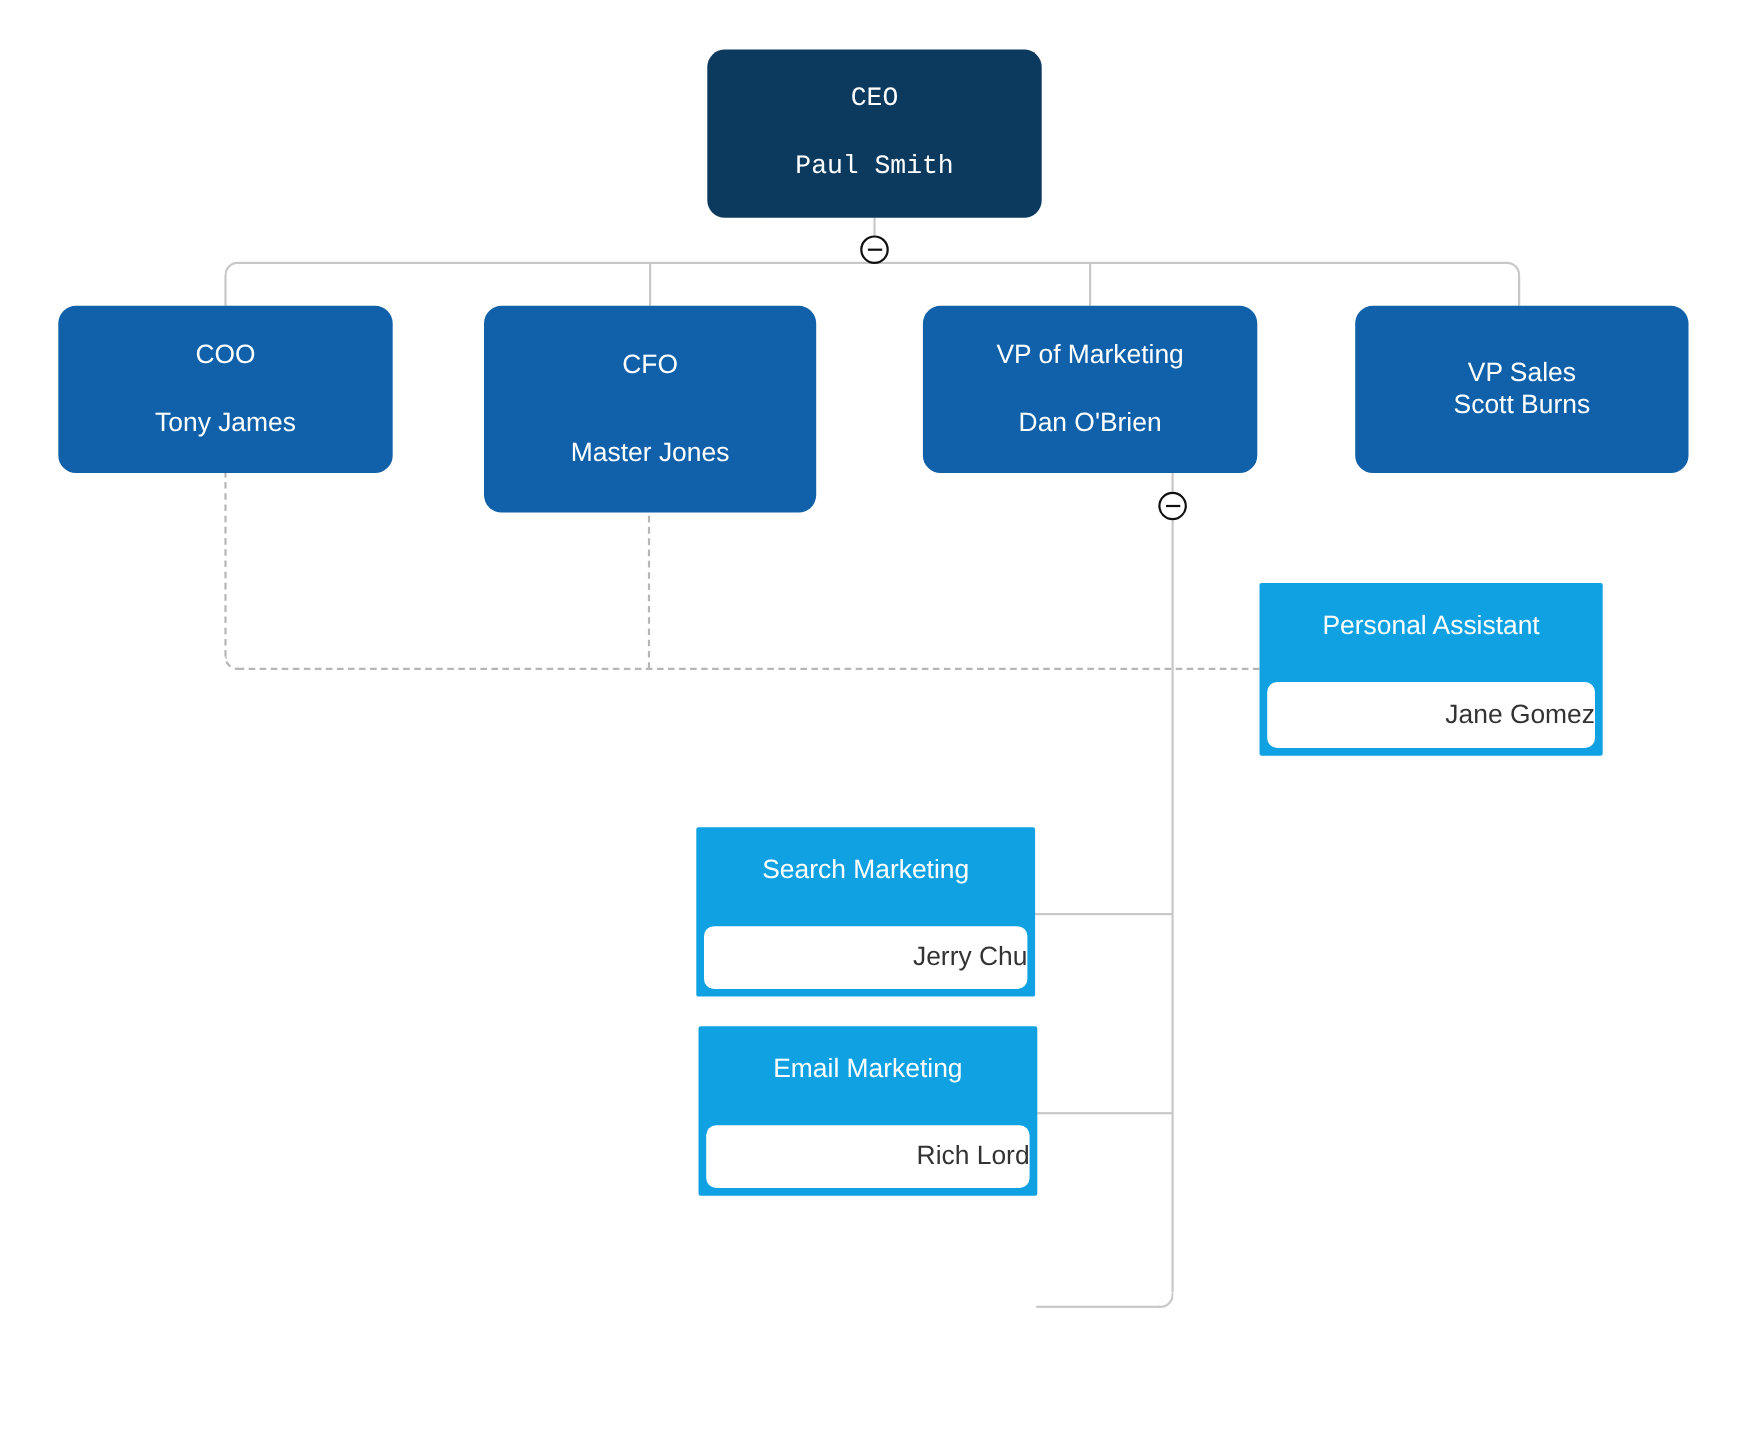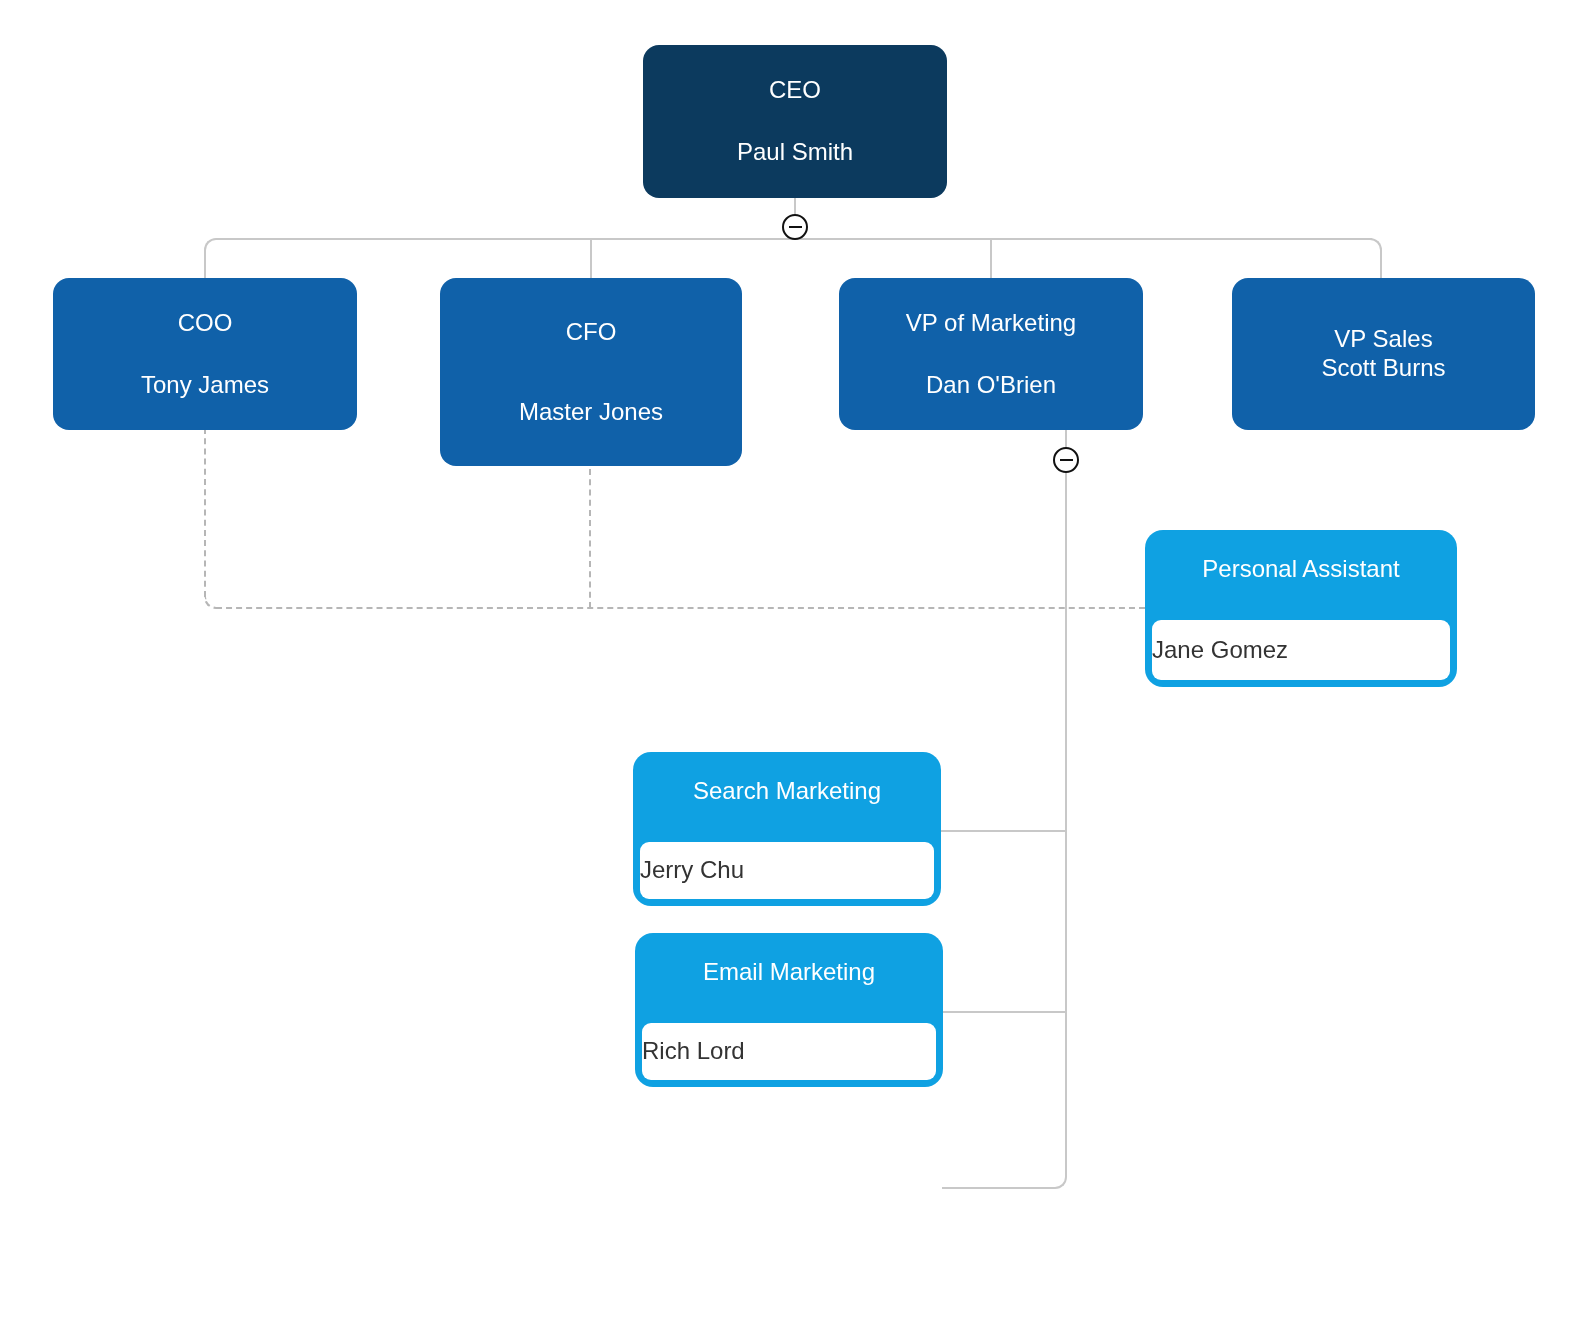--- a/index.html
+++ b/index.html
@@ -4,40 +4,40 @@
 <style>
   html,body{margin:0;padding:0;background:#fff;}
   #canvas{
     position:relative;width:1584px;height:1320px;
     background:var(--background,#fff);
     font-family:"Liberation Sans",sans-serif;
     overflow:hidden;
   }
   
   .box{position:absolute;border-radius:16px;box-sizing:border-box;}
-  .box.dark{background:var(--node-dark,#0c3a5e);}
+  .box.dark{background:var(--node-dark,#0c3a5e);font-family:Liberation Mono, monospace;}
   .box.mid{background:var(--node-blue,#1061a9);}
-  .box.light{background:var(--node-sky,#0fa1e2);border-radius:18px;}
+  .box.light{background:var(--node-sky,#0fa1e2);border-radius:2px;}
   .box.dark,.box.mid{
     display:flex;flex-direction:column;justify-content:space-around;
     align-items:center;padding:14px 6px;
   }
   .title,.name{
     color:var(--text-on-blue,#fff);font-size:24px;line-height:1.2;
     text-align:center;white-space:nowrap;
   }
   
   .light .title{
     position:absolute;left:0;right:0;top:0;height:78px;
     display:flex;align-items:center;justify-content:center;
   }
   .light .body{
     position:absolute;left:7px;right:7px;bottom:7px;top:78px;
     background:#fff;border-radius:9px;
-    display:flex;align-items:center;justify-content:flex-start;margin-top:12px;
+    display:flex;align-items:center;justify-content:flex-end;margin-top:12px;
   }
   .light .body .name{color:var(--name-text,#333);}
   
   .seg{position:absolute;background:var(--connector,#c8c8c8);}
   .corner{position:absolute;box-sizing:border-box;background:transparent;}
   .c-tl{border-left:2px solid var(--connector,#c8c8c8);border-top:2px solid var(--connector,#c8c8c8);border-top-left-radius:12px;}
   .c-tr{border-right:2px solid var(--connector,#c8c8c8);border-top:2px solid var(--connector,#c8c8c8);border-top-right-radius:12px;}
   .c-br{border-right:2px solid var(--connector,#c8c8c8);border-bottom:2px solid var(--connector,#c8c8c8);border-bottom-right-radius:12px;}
   .dash-v{position:absolute;box-sizing:border-box;border-left:2px dashed var(--connector-dashed,#b6b6b6);}
   .dash-h{position:absolute;box-sizing:border-box;border-top:2px dashed var(--connector-dashed,#b6b6b6);}

